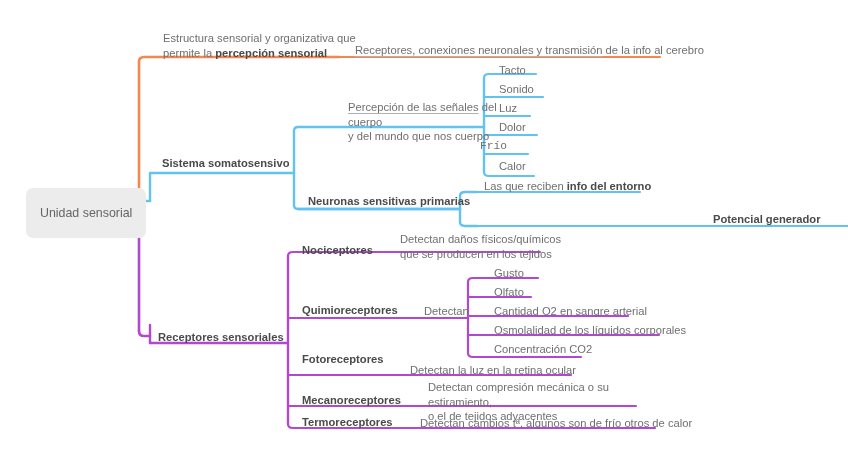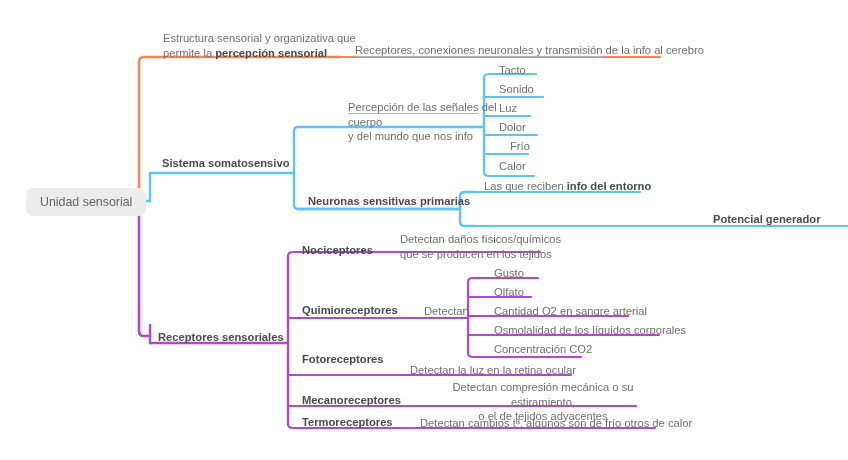--- a/index.html
+++ b/index.html
@@ -44,21 +44,21 @@
   .b {
     font-weight: bold;
     color: #4a4a4a;
   }
   .root {
     position: absolute;
     background: #ececec;
     border-radius: 7px;
     color: #656565;
     font-size: 12.4px;
-    padding: 7px 14px;
+    padding: 18px 14px;
     white-space: nowrap;
   }
   .mini-icon {
     display: inline-block;
     width: 11px;
     height: 11px;
     background: #4aa3e8;
     border: 1px solid #2f86cf;
     border-radius: 2px;
     vertical-align: -1px;
@@ -154,28 +154,28 @@
   </div>
 
   <div class="node" style="left:355px; top:43px;">
     <span class="u">Receptores, conexiones neuronales y transmisión</span><span> de la info al cerebro</span>
   </div>
 
   <div class="node bold" style="left:162px; top:156px;">Sistema somatosensivo</div>
 
   <div class="node twoline" style="left:312px; top:100px; width:175px;margin-left:36px;">
     <span class="u">Percepción de las señales</span><span> del cuerpo</span><br>
-    <span>y del mundo que nos info</span>
+    <span>y del mundo que nos cuerpo</span>
   </div>
 
   <div class="node" style="left:499px; top:63px;">Tacto</div>
   <div class="node" style="left:499px; top:82px;">Sonido</div>
   <div class="node" style="left:499px; top:101px;">Luz</div>
   <div class="node" style="left:499px; top:120px;">Dolor</div>
-  <div class="node" style="left:510px; top:139px;">Frío</div>
+  <div class="node" style="left:480px; top:139px;font-family:Liberation Mono, monospace;">Frío</div>
   <div class="node" style="left:499px; top:159px;">Calor</div>
 
   <div class="node bold" style="left:308px; top:194px;text-align:center;">Neuronas sensitivas primarias</div>
 
   <div class="node" style="left:484px; top:179px;">
     <span>Las que reciben </span><span class="b">info del entorno</span>
   </div>
 
 
   <div class="node bold" style="left:713px; top:212px;">Potencial generador</div>
@@ -194,21 +194,21 @@
   <div class="node" style="left:494px; top:266px;">Gusto</div>
   <div class="node" style="left:494px; top:285px;">Olfato</div>
   <div class="node" style="left:494px; top:304px;">Cantidad O2 en sangre arterial</div>
   <div class="node" style="left:494px; top:323px;">Osmolalidad de los líquidos corporales</div>
   <div class="node" style="left:494px; top:342px;">Concentración CO2</div>
 
   <div class="node bold" style="left:302px; top:352px;">Fotoreceptores</div>
   <div class="node" style="left:410px; top:363px;">Detectan la luz en la retina ocular</div>
 
   <div class="node bold" style="left:302px; top:393px;">Mecanoreceptores</div>
-  <div class="node twoline" style="left:428px; top:380px; width:230px;text-align:center;">
+  <div class="node twoline" style="left:428px; top:380px; width:230px;">
     <span>Detectan compresión mecánica o su estiramiento,</span><br>
     <span>o el de tejidos adyacentes</span>
   </div>
 
   <div class="node bold" style="left:302px; top:415px;">Termoreceptores</div>
   <div class="node" style="left:420px; top:416px;">Detectan cambios tª, algunos son de frío otros de calor</div>
 
 </div>
 
 </body></html>

